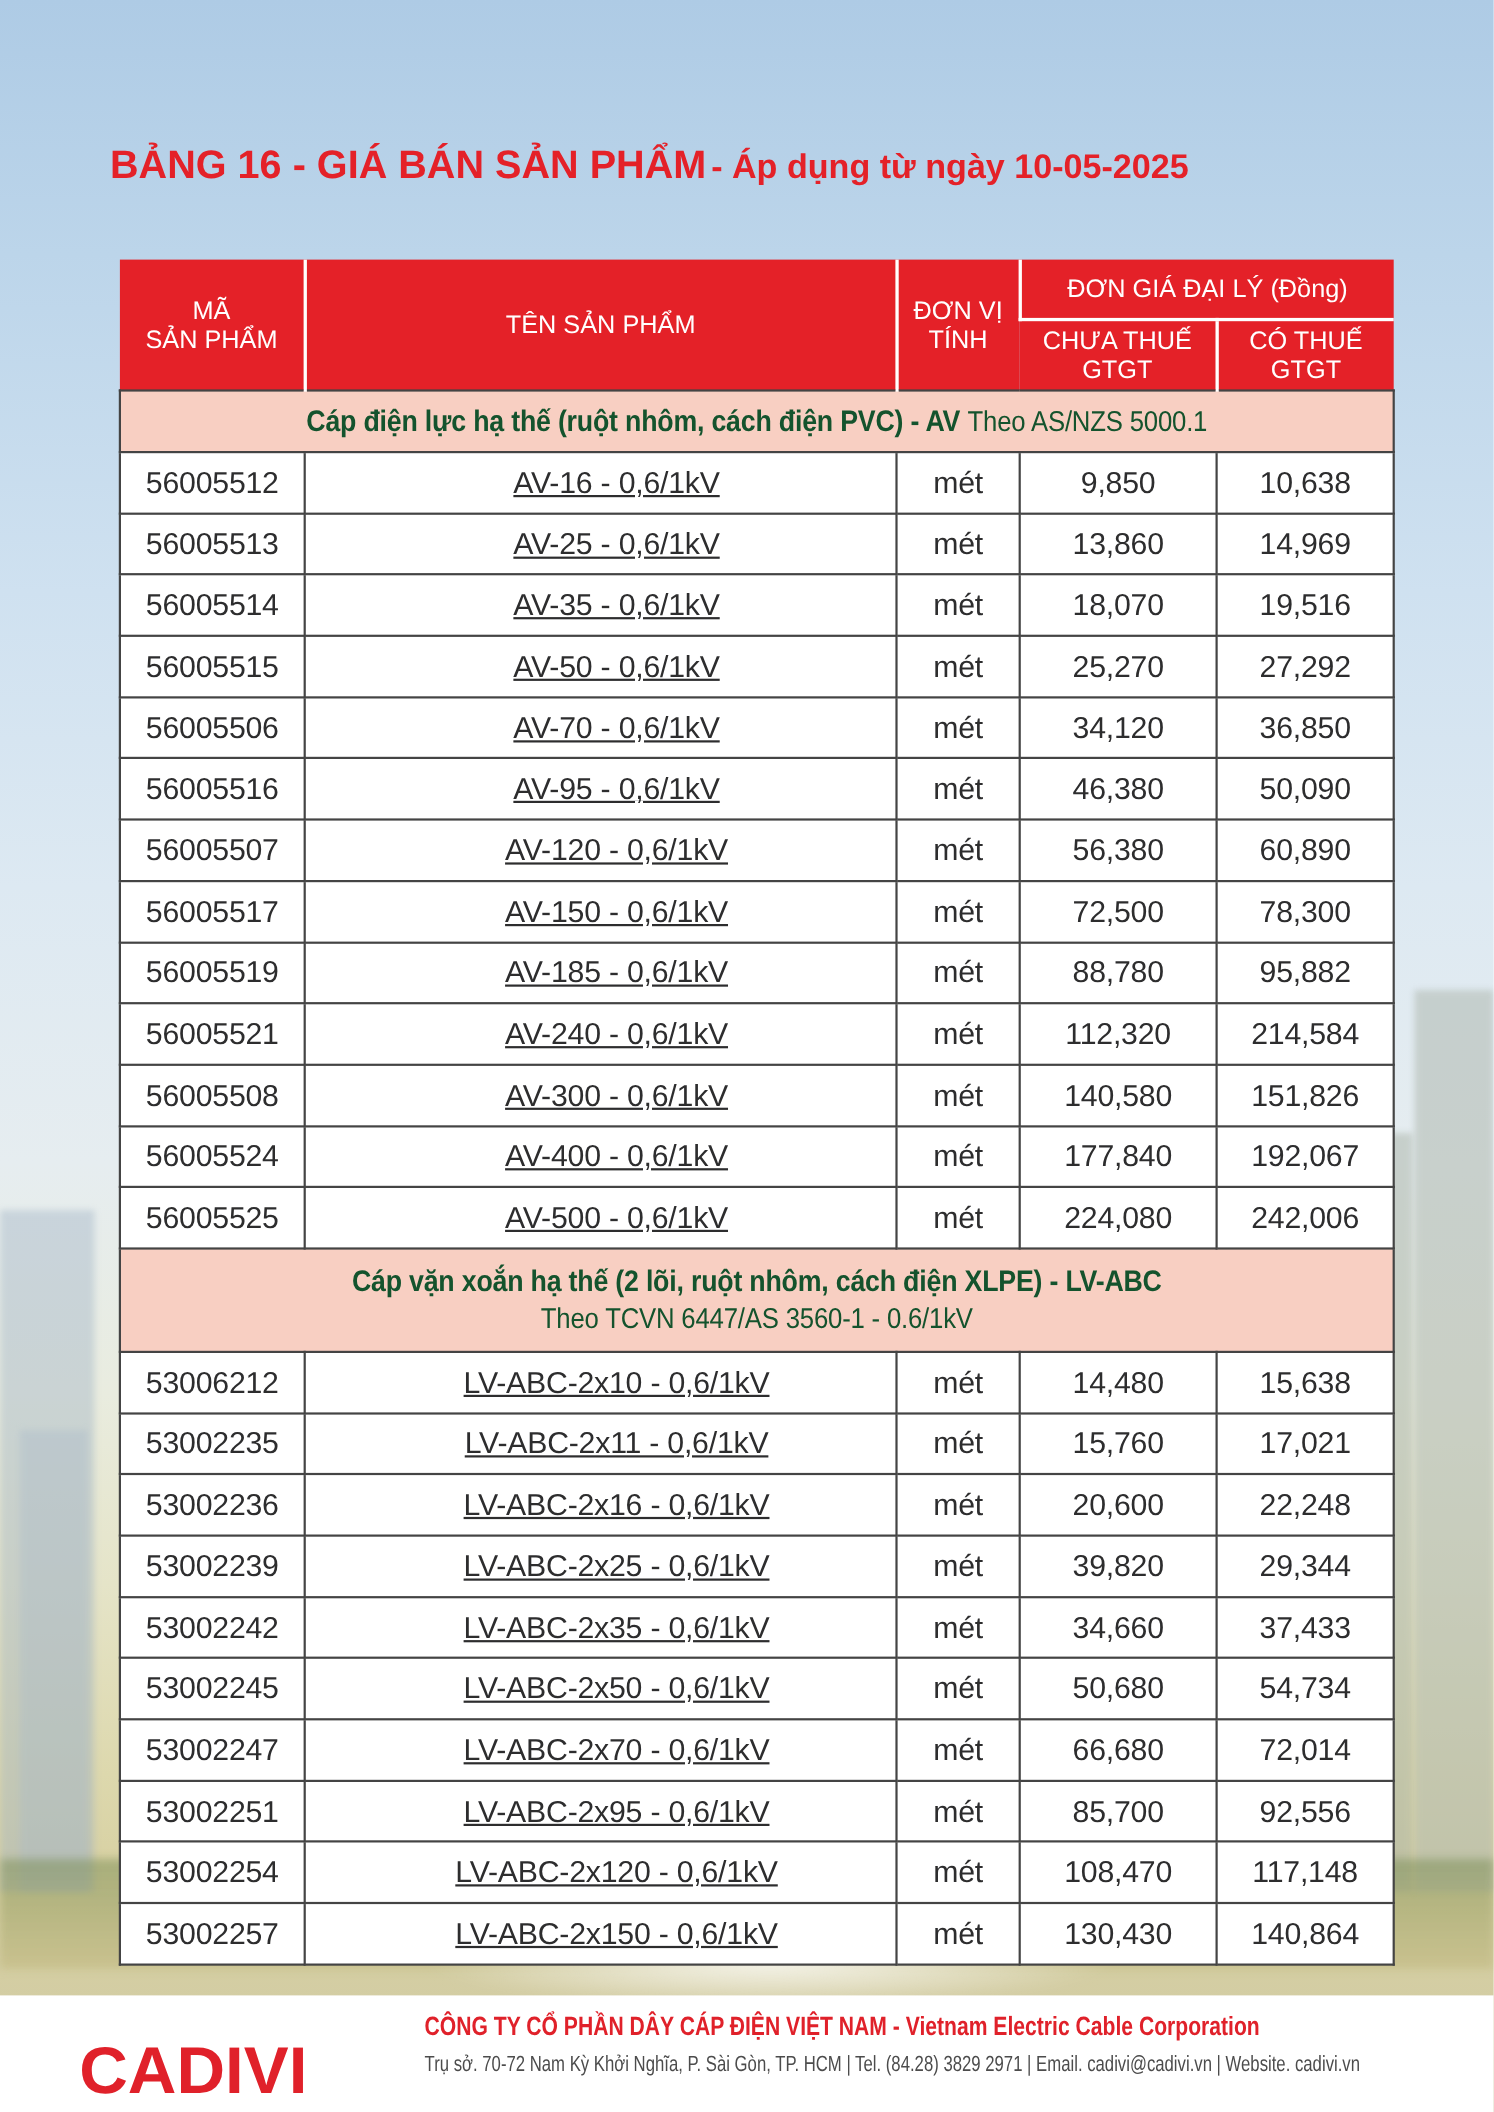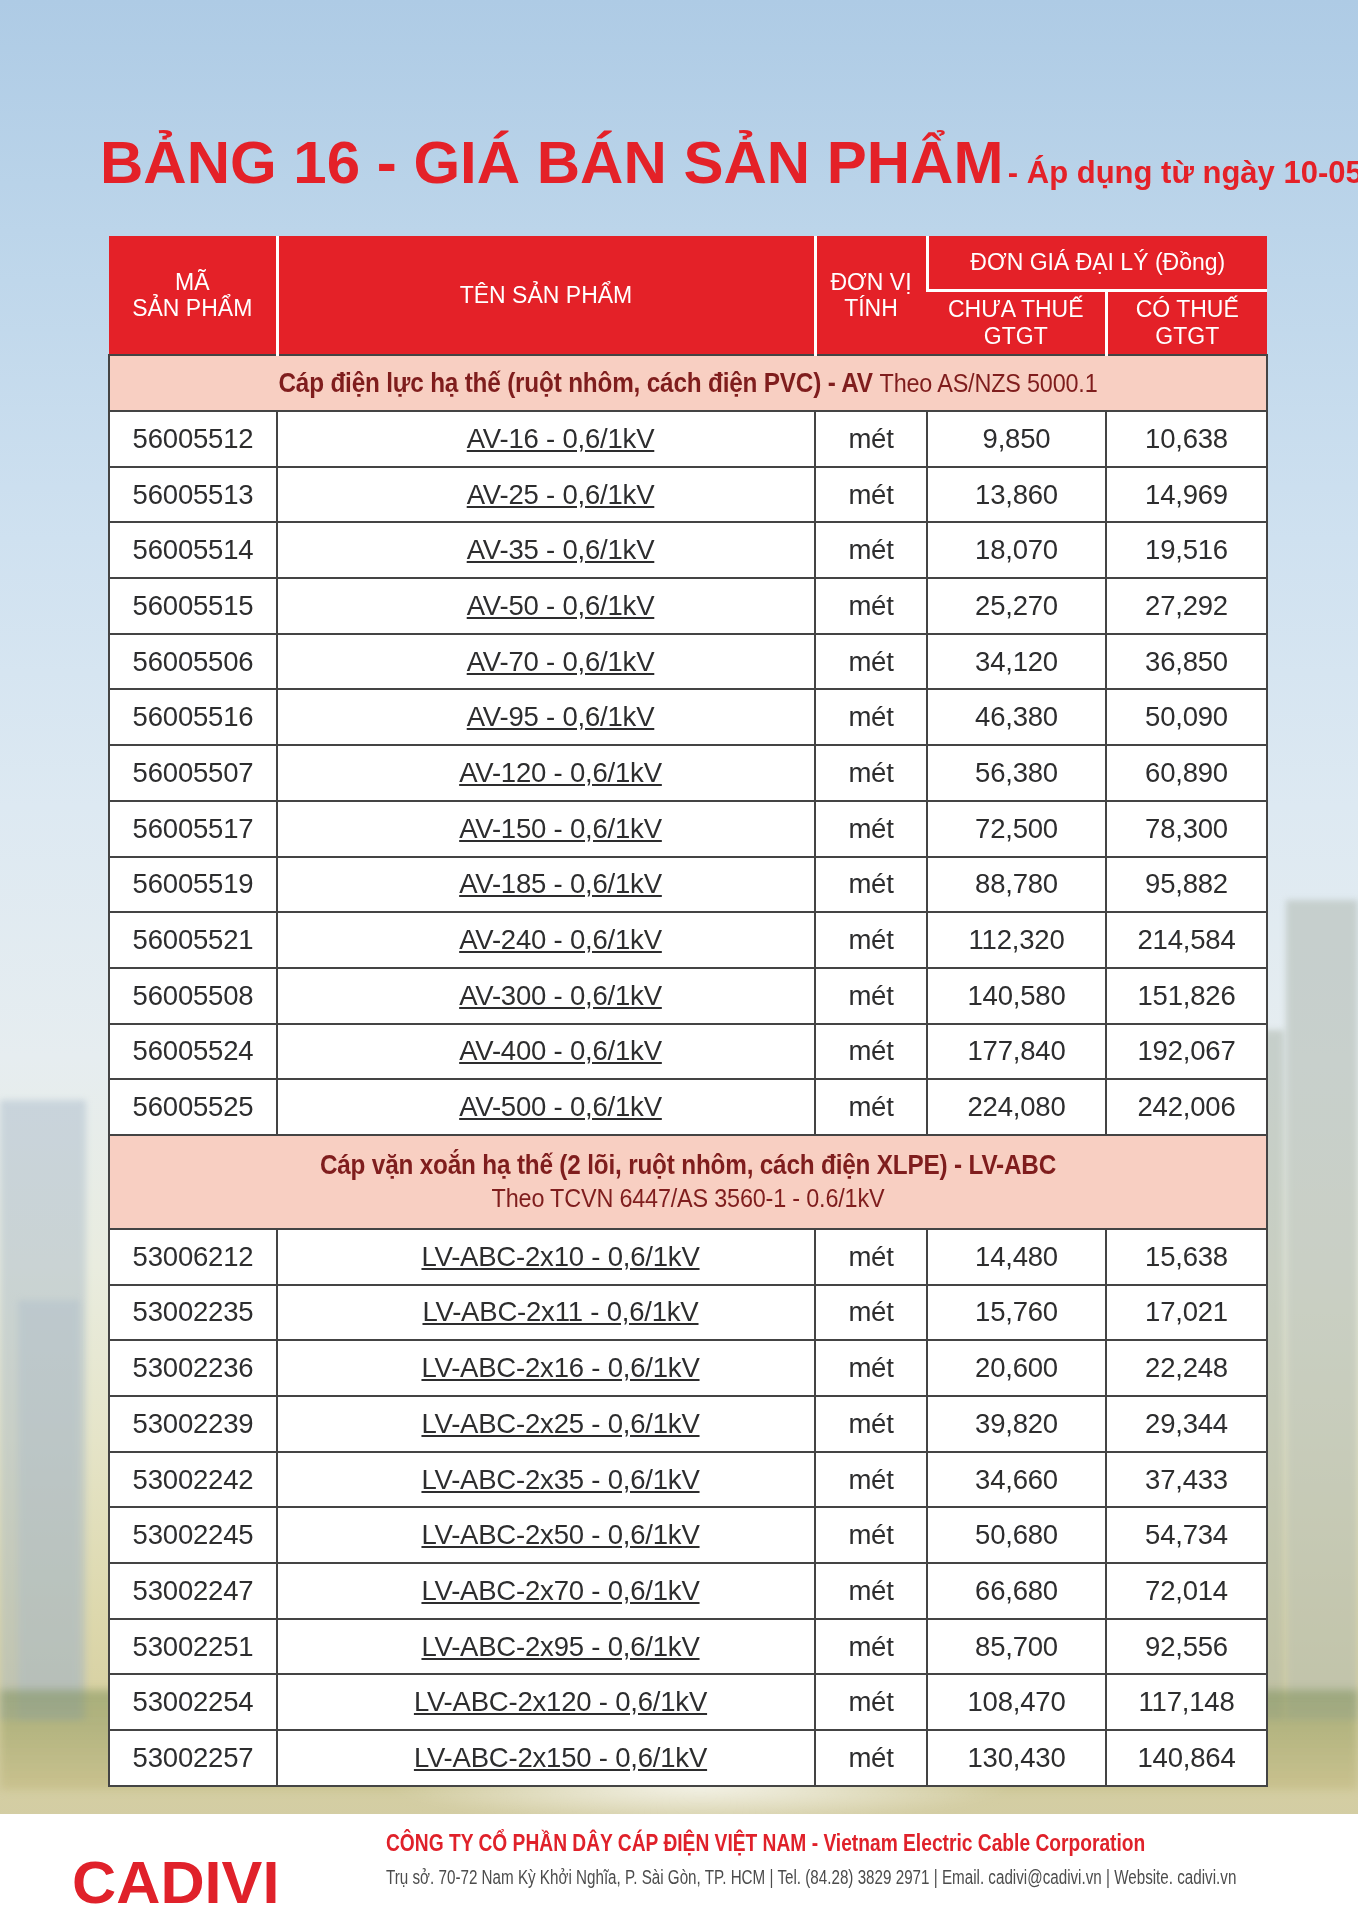--- a/index.html
+++ b/index.html
@@ -19,42 +19,42 @@
   .b-r4{left:1286px;top:900px;width:72px;height:820px;background:#b0b9b0;opacity:.55;}
   .b-l1{left:0px;top:1100px;width:86px;height:620px;background:#9db0c4;opacity:.4;}
   .b-l2{left:18px;top:1300px;width:62px;height:420px;background:#a7b8c8;opacity:.35;}
   .trees{position:absolute;left:0;top:1690px;width:1358px;height:100px;filter:blur(4px);
     background:linear-gradient(180deg,rgba(118,138,82,.5),rgba(190,180,120,.45));}
   .glow{position:absolute;left:380px;top:1740px;width:640px;height:85px;filter:blur(6px);
     background:radial-gradient(ellipse at center,rgba(255,255,255,.85),rgba(255,255,255,0) 70%);}
 
   
   .title{position:absolute;left:100px;top:130px;white-space:nowrap;color:#e42128;line-height:1.1;}
-  .title-main{font-size:60px;font-weight:bold;letter-spacing:0px;}
+  .title-main{font-size:36px;font-weight:bold;letter-spacing:0px;}
   .title-suffix{font-size:31px;font-weight:bold;}
 
   
   table.price{
     position:absolute;left:108px;top:236px;width:1158px;
     border-collapse:collapse;table-layout:fixed;border-radius:14px;
   }
   table.price th{
     background:#e42128;color:#fff;font-weight:normal;font-size:23px;line-height:1.15;
     text-align:center;vertical-align:middle;white-space:pre-line;padding:2px 2px;
   }
   tr.h1{height:54px;} tr.h2{height:65px;}
   th.sep{border-left:3px solid #fff;}
   th.grp{border-bottom:3px solid #fff;}
   table.price td{
     border:2px solid #444;background:#fff;vertical-align:middle;
     font-size:27.5px;color:#2d2d2e;text-align:center;letter-spacing:-0.2px;
   }
   tr.data-row td{height:51.7px;}
   td.col-name{text-align:left;padding-left:30px;text-decoration:underline;}
-  tr.section-row td{background:#f8cfc2;color:#7f1d1d;height:52px;}
+  tr.section-row td{background:#f8cfc2;color:#14532d;height:52px;}
   tr.section-row.tall td{height:90px;}
   .sec-wrap{transform:scaleX(0.9);transform-origin:center;white-space:nowrap;}
   .sec-bold{font-weight:bold;font-size:27px;}
   .sec-note{font-size:26px;}
   .sec-line2{margin-top:2px;}
 
   
   .footer{position:absolute;left:0;top:1814px;width:1358px;height:136px;background:#fff;}
   .logo{position:absolute;left:72px;top:50%;transform:translateY(-50%) scaleX(1.02);
     transform-origin:left center;font-size:60px;font-weight:bold;color:#e0212a;letter-spacing:0px;}

